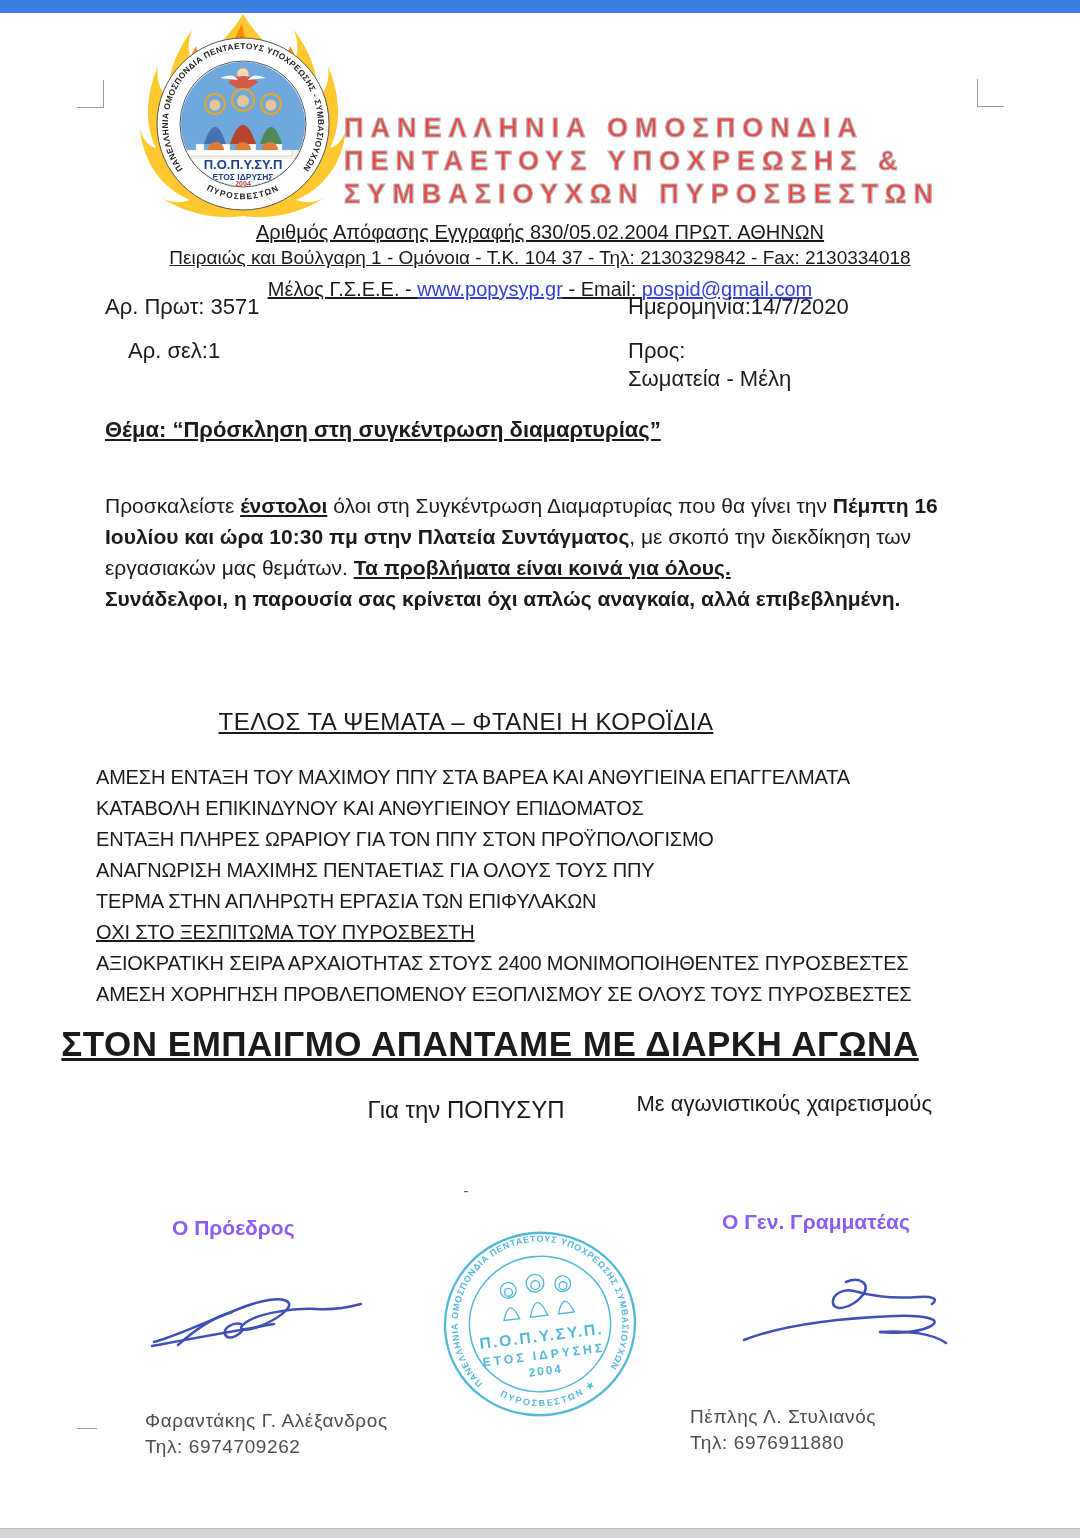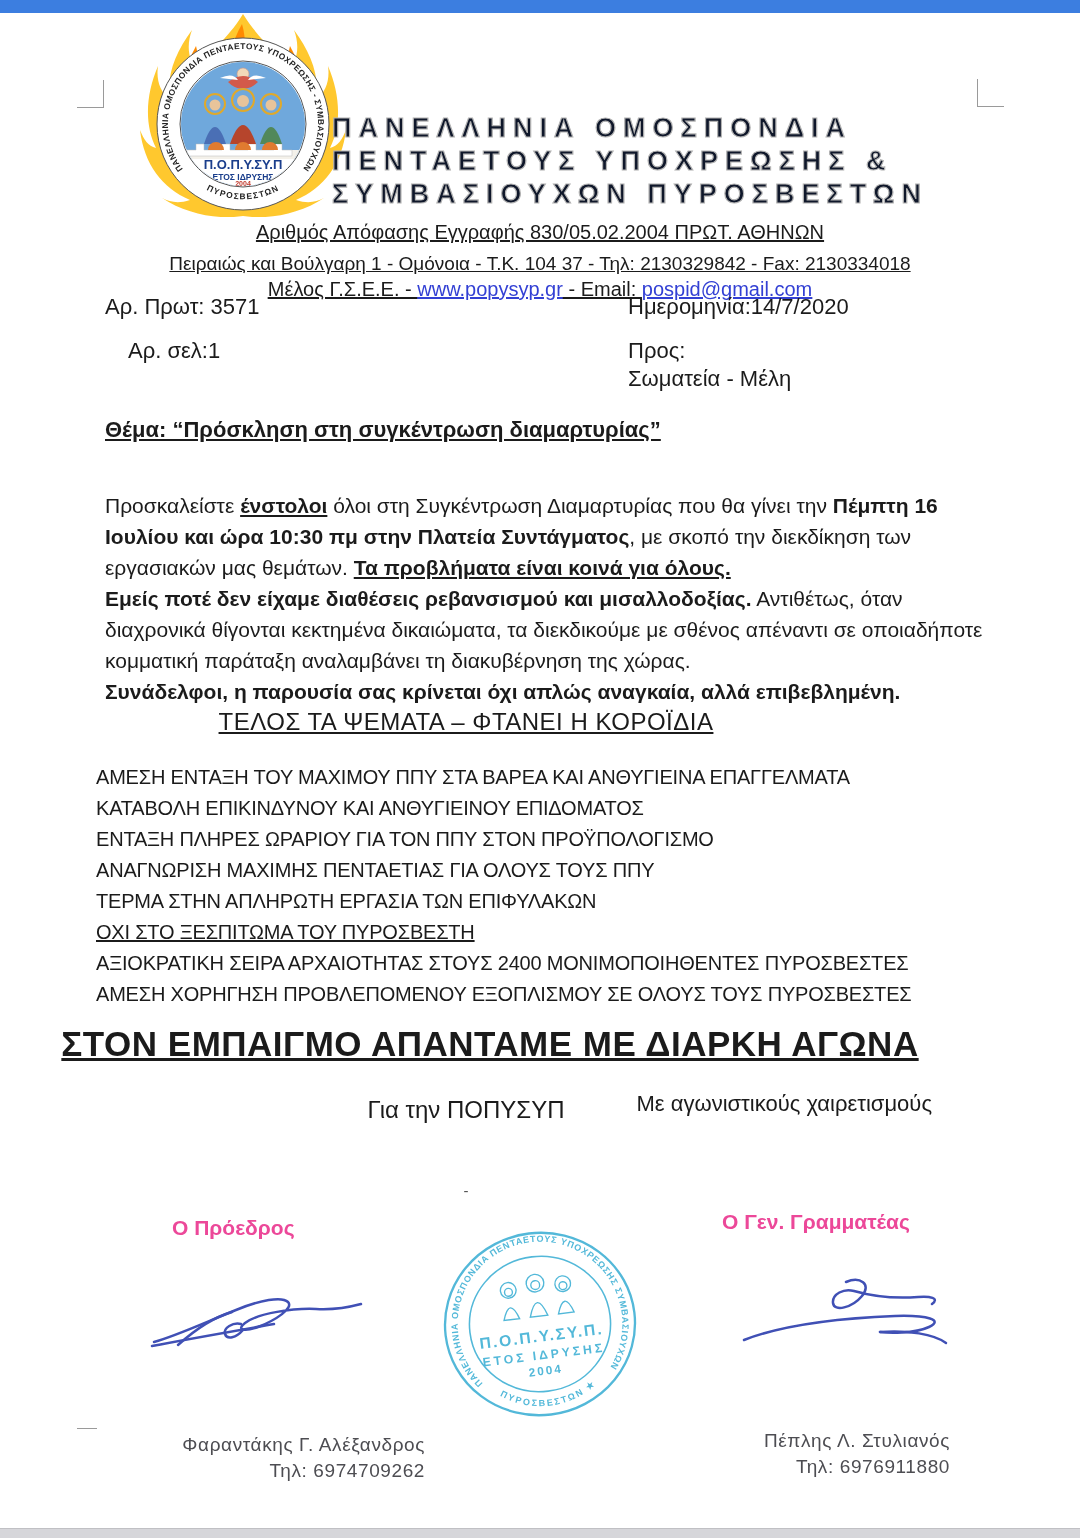--- a/index.html
+++ b/index.html
@@ -13,25 +13,25 @@
   
   #topbar{left:0;top:0;width:1080px;height:13px;background:#3C7EE0;}
 
   
   .mark{width:26px;height:27px;border-color:#9a9a9a;}
   #mark-tl{left:77px;top:80px;border-right:1px solid #9a9a9a;border-bottom:1px solid #9a9a9a;}
   #mark-tr{left:977px;top:79px;border-left:1px solid #9a9a9a;border-bottom:1px solid #9a9a9a;}
   #mark-bl{left:77px;top:1428px;width:20px;height:0;border-top:1px solid #9a9a9a;}
 
   
-  #org-title{left:332px;top:112px;font-weight:bold;font-size:27px;line-height:33px;
-             letter-spacing:7px;color:#0f172a;-webkit-text-stroke:1.2px #b3b3b3;white-space:nowrap;}
+  #org-title{left:344px;top:112px;font-weight:bold;font-size:27px;line-height:33px;
+             letter-spacing:7px;color:#ef4444;-webkit-text-stroke:1.2px #b3b3b3;white-space:nowrap;}
   .headline-sm{width:1080px;text-align:center;text-decoration:underline;color:#1b1b1b;}
   #reg-line{top:221px;font-size:20px;}
-  #addr-line{top:253px;font-size:19px;}
+  #addr-line{top:247px;font-size:19px;}
   #member-line{top:278px;font-size:20px;}
   a.doclink{color:#3340D4;text-decoration:underline;}
 
   
   .meta{font-size:22px;}
   #meta-prot{left:105px;top:294px;}
   #meta-date{left:628px;top:294px;}
   #meta-pages{left:105px;top:338px;margin-left:23px;}
   #meta-to-label{left:628px;top:338px;}
   #meta-to-value{left:628px;top:366px;}
@@ -43,29 +43,29 @@
 
   #headline{top:708px;font-size:24px;letter-spacing:0.5px;}
 
   #demands{left:96px;top:762px;width:920px;font-size:20px;line-height:31px;letter-spacing:-0.2px;}
 
   #slogan{top:1024px;font-size:35px;font-weight:bold;text-decoration:underline;letter-spacing:0.5px;padding-left:24px;}
   #salutation{top:1091px;font-size:22px;text-align:right;}
   #on-behalf{top:1096px;font-size:24px;}
   #small-dash{top:1182px;font-size:15px;color:#555;}
 
-  .role{font-size:21px;font-weight:bold;color:#ec4899;}
+  .role{font-size:21px;font-weight:bold;color:#8b5cf6;}
   #role-president{left:172px;top:1216px;}
   #role-secretary{left:722px;top:1210px;}
 
   #sig-left{left:148px;top:1282px;}
   #sig-right{left:730px;top:1276px;}
   #stamp{left:437px;top:1226px;transform:rotate(-7deg);opacity:0.92;}
 
-  .sig-id{text-align:right;color:#4d4d52;font-size:19px;line-height:26px;letter-spacing:0.6px;margin-top:24px;}
+  .sig-id{text-align:left;color:#4d4d52;font-size:19px;line-height:26px;letter-spacing:0.6px;}
   #sig-id-left{left:145px;top:1408px;width:280px;}
   #sig-id-right{left:690px;top:1404px;width:260px;}
 
   #bottom-strip{left:0;top:1528px;width:1080px;height:10px;background:#d6d6da;border-top:1px solid #c0c0c4;}
 </style>
 </head>
 <body>
 
 <div id="page">
 
@@ -155,21 +155,20 @@
   <div id="meta-prot" class="abs meta">Αρ. Πρωτ: 3571</div>
   <div id="meta-date" class="abs meta">Ημερομηνία:14/7/2020</div>
   <div id="meta-pages" class="abs meta">Αρ. σελ:1</div>
   <div id="meta-to-label" class="abs meta">Προς:</div>
   <div id="meta-to-value" class="abs meta">Σωματεία - Μέλη</div>
 
   <div id="subject" class="abs">Θέμα: “Πρόσκληση στη συγκέντρωση διαμαρτυρίας”</div>
 
   <div id="body-text" class="abs">
     <p><span>Προσκαλείστε </span><span class="b u">ένστολοι</span><span> όλοι στη Συγκέντρωση Διαμαρτυρίας που θα γίνει την </span><span class="b">Πέμπτη 16 Ιουλίου και ώρα 10:30 πμ στην Πλατεία Συντάγματος</span><span>, με σκοπό την διεκδίκηση των εργασιακών μας θεμάτων. </span><span class="b u">Τα προβλήματα είναι κοινά για όλους.</span></p>
-    <p><span class="b">Εμείς ποτέ δεν είχαμε διαθέσεις ρεβανσισμού και μισαλλοδοξίας.</span><span> Αντιθέτως, όταν διαχρονικά θίγονται κεκτημένα δικαιώματα, τα διεκδικούμε με σθένος απέναντι σε οποιαδήποτε κομματική παράταξη αναλαμβάνει τη διακυβέρνηση της χώρας.</span></p>
     <p class="b">Συνάδελφοι, η παρουσία σας κρίνεται όχι απλώς αναγκαία, αλλά επιβεβλημένη.</p>
   </div>
 
   <div id="headline" class="abs center u">ΤΕΛΟΣ ΤΑ ΨΕΜΑΤΑ – ΦΤΑΝΕΙ Η ΚΟΡΟΪΔΙΑ</div>
 
   <div id="demands" class="abs">
     <div>ΑΜΕΣΗ ΕΝΤΑΞΗ ΤΟΥ ΜΑΧΙΜΟΥ ΠΠΥ ΣΤΑ ΒΑΡΕΑ ΚΑΙ ΑΝΘΥΓΙΕΙΝΑ ΕΠΑΓΓΕΛΜΑΤΑ</div>
     <div>ΚΑΤΑΒΟΛΗ ΕΠΙΚΙΝΔΥΝΟΥ ΚΑΙ ΑΝΘΥΓΙΕΙΝΟΥ ΕΠΙΔΟΜΑΤΟΣ</div>
     <div>ΕΝΤΑΞΗ ΠΛΗΡΕΣ ΩΡΑΡΙΟΥ ΓΙΑ ΤΟΝ ΠΠΥ ΣΤΟΝ ΠΡΟΫΠΟΛΟΓΙΣΜΟ</div>
     <div>ΑΝΑΓΝΩΡΙΣΗ ΜΑΧΙΜΗΣ ΠΕΝΤΑΕΤΙΑΣ ΓΙΑ ΟΛΟΥΣ ΤΟΥΣ ΠΠΥ</div>

